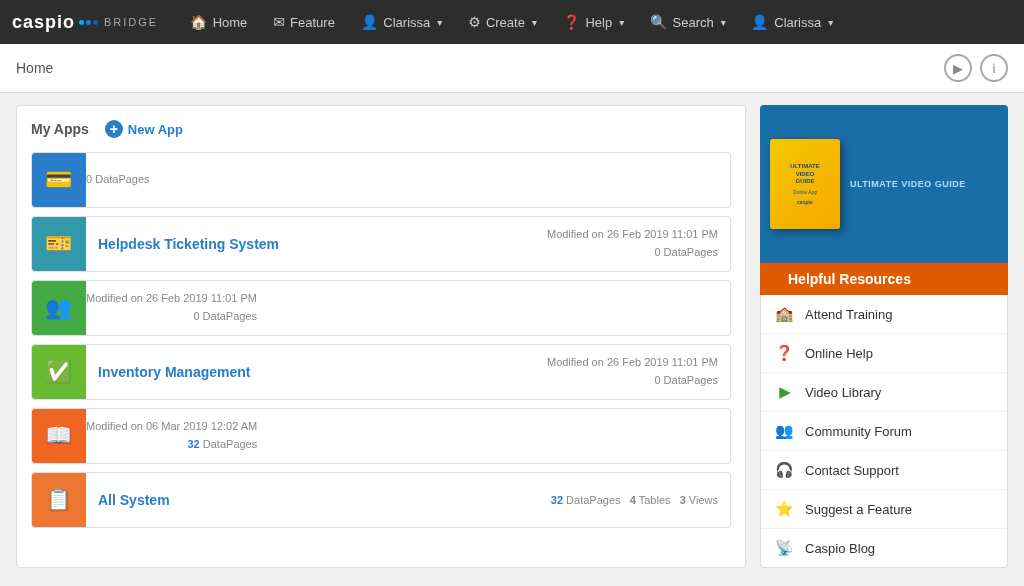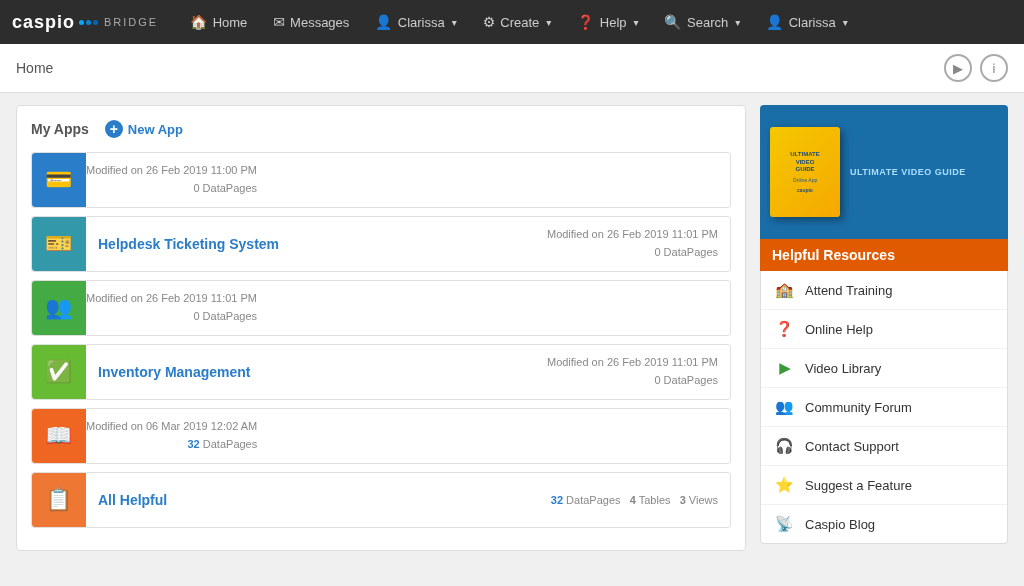--- a/index.html
+++ b/index.html
@@ -212,21 +212,21 @@
       width: 248px;
       flex-shrink: 0;
       display: flex;
       flex-direction: column;
       gap: 0;
     }
     .promo-banner {
       background: #1a6ea8;
       border-radius: 4px 4px 0 0;
       overflow: hidden;
-      height: 134px;
+      height: 158px;
       display: flex;
       align-items: center;
       justify-content: center;
       gap: 10px;
       padding: 10px;
     }
     .promo-book {
       width: 70px;
       height: 90px;
       background: linear-gradient(135deg, #f5c800 0%, #f5a800 100%);
@@ -274,21 +274,21 @@
       color: #fff;
       font-weight: bold;
       line-height: 1.3;
       margin-top: 4px;
     }
 
     
     .resources-header {
       background: #e05a00;
       color: #fff;
-      padding: 8px 12px;
+      padding: 8px 28px;
       font-size: 14px;
       font-weight: bold;
     }
     .resources-list {
       background: #fff;
       border: 1px solid #ddd;
       border-top: none;
       border-radius: 0 0 4px 4px;
     }
     .resource-item {
@@ -334,21 +334,21 @@
     </div>
     <span class="brand-bridge">BRIDGE</span>
   </div>
   <div class="nav-items">
     <div class="nav-item">
       <span class="nav-icon">🏠</span>
       <span>Home</span>
     </div>
     <div class="nav-item">
       <span class="nav-icon">✉</span>
-      <span>Messages</span>
+      <span>Feature</span>
     </div>
     <div class="nav-item">
       <span class="nav-icon">👤</span>
       <span>Clarissa</span>
       <span class="caret">▾</span>
     </div>
     <div class="nav-item">
       <span class="nav-icon">⚙</span>
       <span>Create</span>
       <span class="caret">▾</span>
@@ -388,21 +388,20 @@
         <div class="plus-circle">+</div>
         <span>New App</span>
       </div>
     </div>
 
     <div id="app-list">
         <div class="app-row">
     <div class="app-icon blue">💳</div>
     <div class="app-row-inner">
       <div class="app-meta">
-        <div class="app-meta-line">Modified on 26 Feb 2019 11:00 PM</div>
         <div class="app-meta-line"><span style="">0</span> DataPages</div>
       </div>
     </div>
   </div>
         <div class="app-row">
     <div class="app-icon teal">🎫</div>
     <div class="app-row-inner">
       <div class="app-info">
         <div class="app-name">Helpdesk Ticketing System</div>
       </div>
@@ -439,21 +438,21 @@
       <div class="app-meta">
         <div class="app-meta-line">Modified on 06 Mar 2019 12:02 AM</div>
         <div class="app-meta-line"><span style="color:#2a7dc9;font-weight:bold;">32</span> DataPages</div>
       </div>
     </div>
   </div>
         <div class="app-row">
   <div class="app-icon orange2">📋</div>
   <div class="app-row-inner">
     <div class="app-info">
-      <div class="app-name">All Helpful</div>
+      <div class="app-name">All System</div>
     </div>
     <div class="all-assets-meta">
       <span class="blue-count" style="color:#2a7dc9;font-weight:bold;">32</span> DataPages&nbsp;&nbsp;
       <span style="font-weight:bold;">4</span> Tables&nbsp;&nbsp;
       <span style="font-weight:bold;">3</span> Views
     </div>
   </div>
 </div>
       </div>
 

